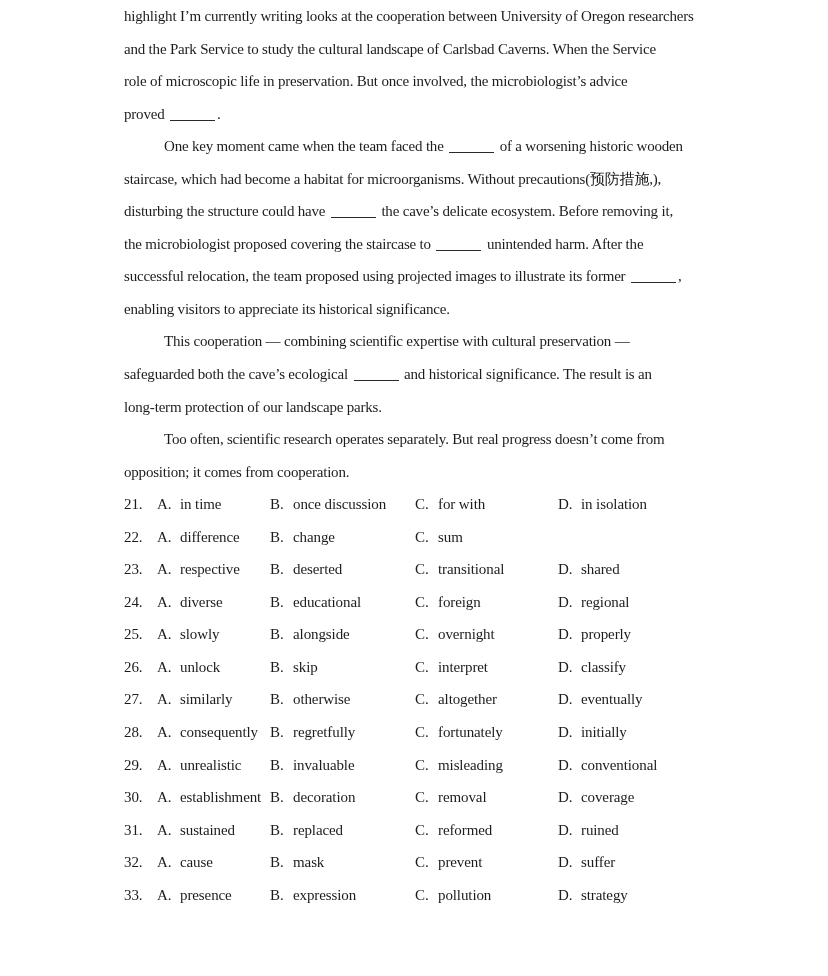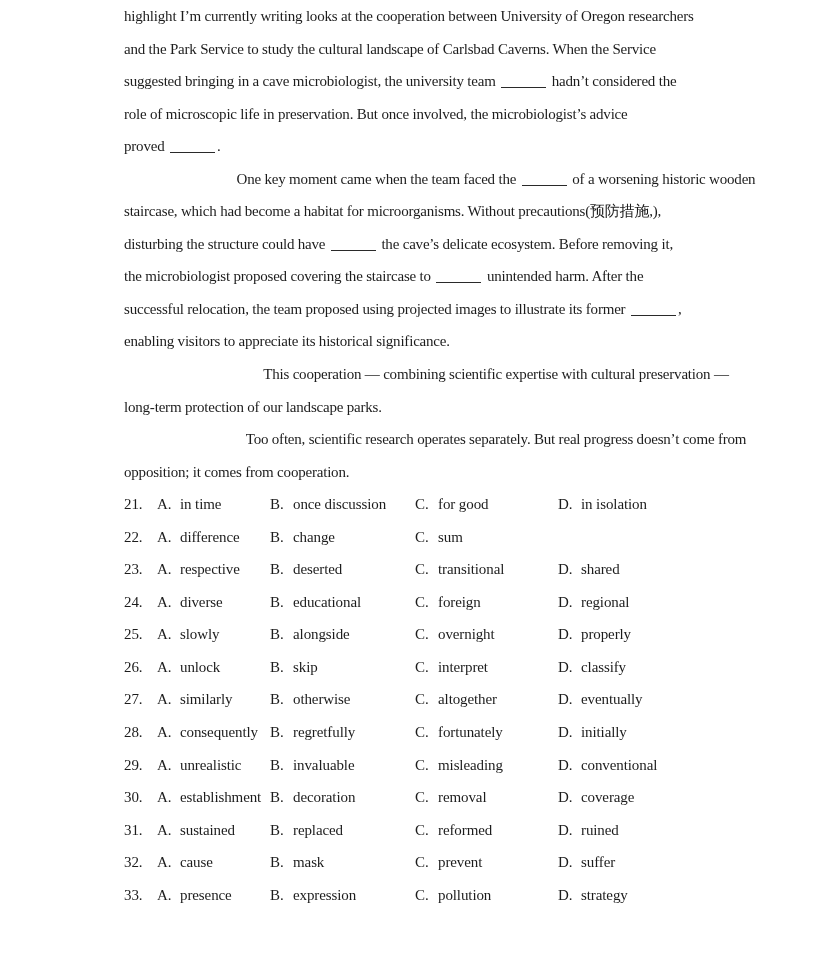--- a/index.html
+++ b/index.html
@@ -23,21 +23,20 @@
   
   .line {
     height: 32.55px;
     line-height: 32.55px;
     font-size: 15px;
     letter-spacing: -0.2px;
     white-space: nowrap;
   }
   .line.indent {
     padding-left: 40px;
-    text-align: center;
   }
   .blank {
     display: inline-block;
     width: 45px;
     height: 12px;
     border-bottom: 1.2px solid #2a2a2a;
     vertical-align: -2px;
     margin: 0 2px;
   }
   
@@ -64,46 +63,46 @@
 </style>
 </head>
 <body>
 
 <div class="page">
   <div class="content">
     <div id="passage">
         <div>
           <div class="line">highlight I’m currently writing looks at the cooperation between University of Oregon researchers</div>
           <div class="line">and the Park Service to study the cultural landscape of Carlsbad Caverns. When the Service</div>
-          <div class="line">suggested bringing in a cave microbiologist, the university team <span class="blank"></span> hadn’t considered the</div>
           <div class="line">role of microscopic life in preservation. But once involved, the microbiologist’s advice</div>
           <div class="line">proved <span class="blank"></span>.</div>
         </div>
         <div>
           <div class="line indent">One key moment came when the team faced the <span class="blank"></span> of a worsening historic wooden</div>
           <div class="line">staircase, which had become a habitat for microorganisms. Without precautions(预防措施,),</div>
           <div class="line">disturbing the structure could have <span class="blank"></span> the cave’s delicate ecosystem. Before removing it,</div>
           <div class="line">the microbiologist proposed covering the staircase to <span class="blank"></span> unintended harm. After the</div>
           <div class="line">successful relocation, the team proposed using projected images to illustrate its former <span class="blank"></span>,</div>
           <div class="line">enabling visitors to appreciate its historical significance.</div>
         </div>
         <div>
           <div class="line indent">This cooperation — combining scientific expertise with cultural preservation —</div>
+          <div class="line">safeguarded both the cave’s ecological <span class="blank"></span> and historical significance. The result is an</div>
           <div class="line">long-term protection of our landscape parks.</div>
         </div>
         <div>
           <div class="line indent">Too often, scientific research operates separately. But real progress doesn’t come from</div>
           <div class="line">opposition; it comes from cooperation.</div>
         </div>
       </div>
     <div id="questions">
         <div class="qrow">
           <div class="qcell"><span class="qnum">21.</span><span><span class="olabel">A.</span><span>in time</span></span></div>
           <div class="qcell"><span><span class="olabel">B.</span><span>once discussion</span></span></div>
-          <div class="qcell"><span><span class="olabel">C.</span><span>for good</span></span></div>
+          <div class="qcell"><span><span class="olabel">C.</span><span>for with</span></span></div>
           <div class="qcell"><span><span class="olabel">D.</span><span>in isolation</span></span></div>
         </div>
         <div class="qrow">
           <div class="qcell"><span class="qnum">22.</span><span><span class="olabel">A.</span><span>difference</span></span></div>
           <div class="qcell"><span><span class="olabel">B.</span><span>change</span></span></div>
           <div class="qcell"><span><span class="olabel">C.</span><span>sum</span></span></div>
         </div>
         <div class="qrow">
           <div class="qcell"><span class="qnum">23.</span><span><span class="olabel">A.</span><span>respective</span></span></div>
           <div class="qcell"><span><span class="olabel">B.</span><span>deserted</span></span></div>

